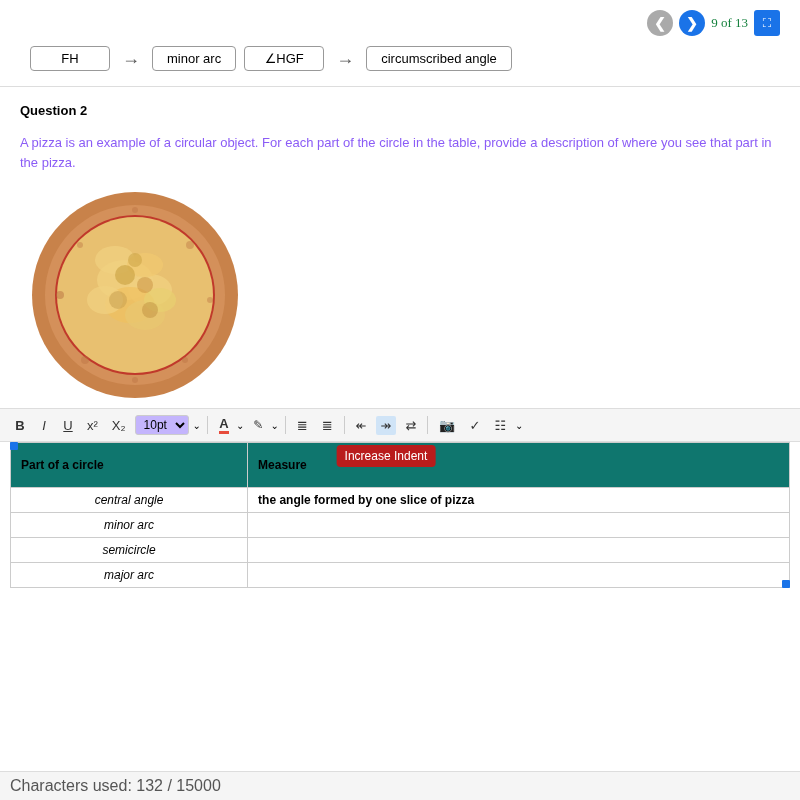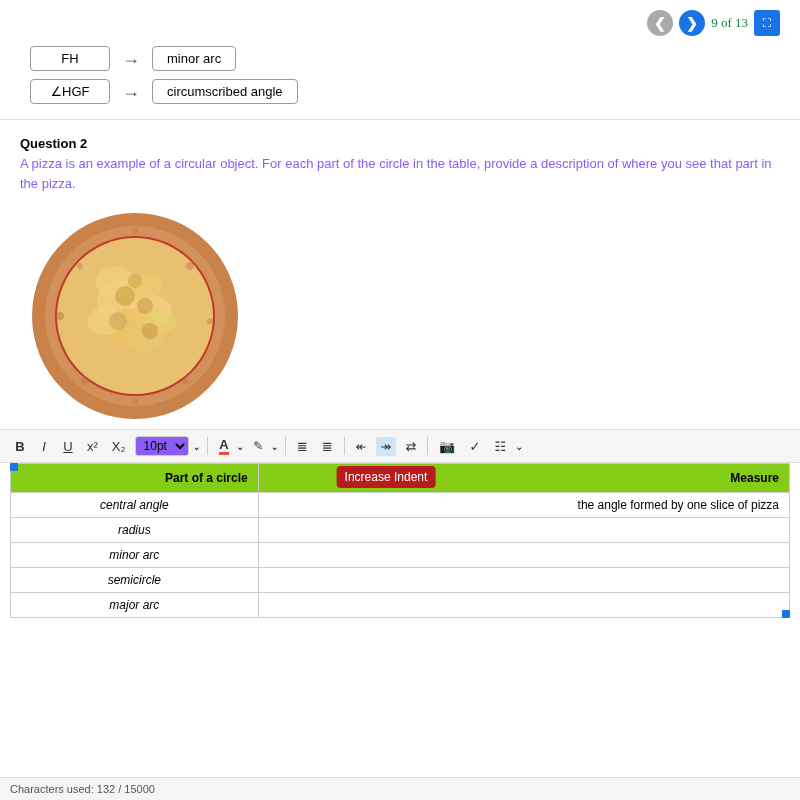--- a/index.html
+++ b/index.html
@@ -71,21 +71,21 @@
       display: flex;
       align-items: center;
       justify-content: center;
       color: white;
       font-size: 12px;
       cursor: pointer;
     }
 
     .matching-rows {
       display: flex;
-      flex-direction: column;
+      flex-direction: row;
       gap: 8px;
       padding-left: 10px;
     }
 
     .matching-row {
       display: flex;
       align-items: center;
       gap: 12px;
     }
 
@@ -114,21 +114,21 @@
 
     
     .question-section {
       padding: 16px 20px 10px 20px;
       background: #fff;
     }
 
     .question-label {
       font-weight: bold;
       font-size: 13px;
-      margin-bottom: 3px;
+      margin-bottom: 15px;
     }
 
     .question-text {
       font-size: 13px;
       color: #8b5cf6;
       line-height: 1.5;
     }
 
     
     .pizza-area {
@@ -178,21 +178,21 @@
 
     .toolbar-btn.bold { font-weight: bold; }
     .toolbar-btn.italic { font-style: italic; }
     .toolbar-btn.underline { text-decoration: underline; }
 
     .toolbar-select {
       border: 1px solid #ccc;
       border-radius: 3px;
       padding: 1px 4px;
       font-size: 12px;
-      background: #8b5cf6;
+      background: #c4b5fd;
       cursor: pointer;
     }
 
     .toolbar-divider {
       width: 1px;
       height: 18px;
       background: #ccc;
       margin: 0 2px;
     }
 
@@ -235,40 +235,41 @@
     }
 
     .content-table {
       width: 100%;
       border-collapse: collapse;
       border: 1.5px solid #3a7bd5;
       font-size: 12px;
     }
 
     .content-table th {
-      background: #84cc16;
+      background: #0f766e;
       border: 1px solid #ccc;
-      padding: 7px 10px;
+      padding: 15px 10px;
       font-weight: bold;
-      text-align: right;
+      text-align: left;
     }
 
     .content-table td {
       border: 1px solid #ccc;
       padding: 5px 10px;
       text-align: center;
       height: 24px;
     }
 
     .content-table td:first-child {
       font-style: italic;
     }
 
     .content-table td:last-child {
-      text-align: right;
+      text-align: left;
+      font-weight: bold;
     }
 
     
     .corner-tl {
       position: absolute;
       top: 0;
       left: 10px;
       width: 8px;
       height: 8px;
       background: #1a73e8;
@@ -281,21 +282,21 @@
       right: 10px;
       width: 8px;
       height: 8px;
       background: #1a73e8;
       border-radius: 1px;
     }
 
     
     .chars-used {
       padding: 5px 10px;
-      font-size: 11px;
+      font-size: 16px;
       color: #555;
       background: #f5f5f5;
       border-top: 1px solid #ddd;
       position: absolute;
       bottom: 0;
       left: 0;
       width: 100%;
     }
   </style>
 </head>
@@ -425,24 +426,20 @@
           <th>Part of a circle</th>
           <th>Measure</th>
         </tr>
       </thead>
       <tbody>
         <tr>
           <td>central angle</td>
           <td contenteditable="true" style="">the angle formed by one slice of pizza</td>
         </tr>
         <tr>
-          <td>radius</td>
-          <td contenteditable="true" style=""></td>
-        </tr>
-        <tr>
           <td>minor arc</td>
           <td contenteditable="true" style=""></td>
         </tr>
         <tr>
           <td>semicircle</td>
           <td contenteditable="true" style=""></td>
         </tr>
         <tr>
           <td>major arc</td>
           <td contenteditable="true" style=""></td>

